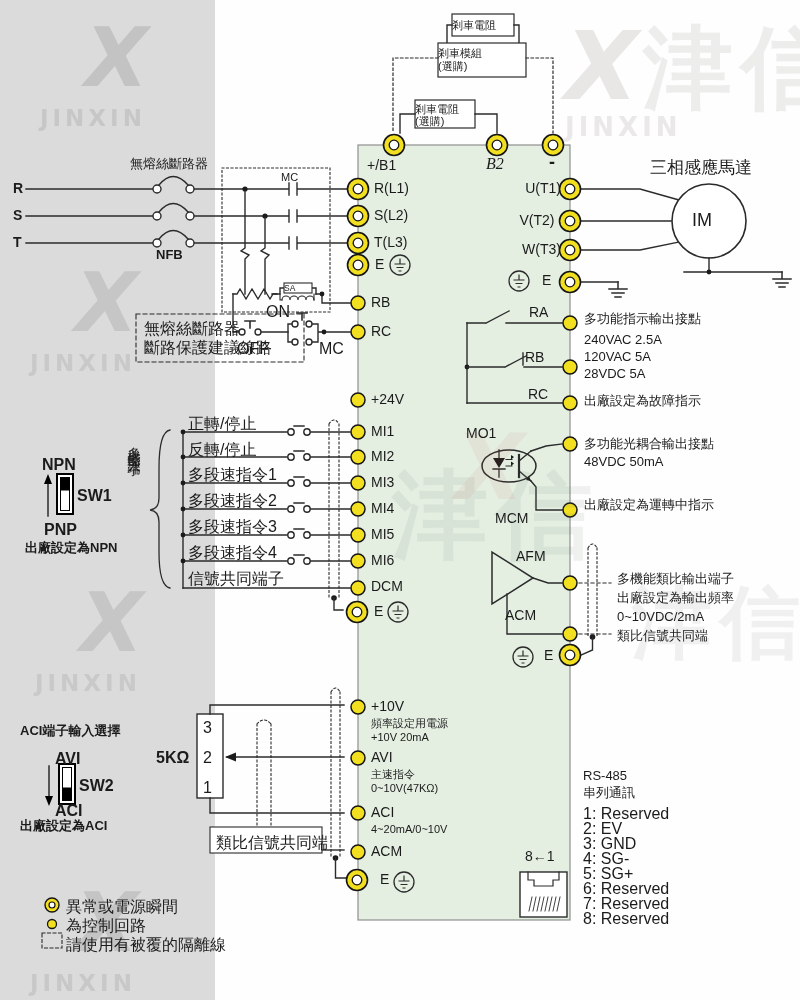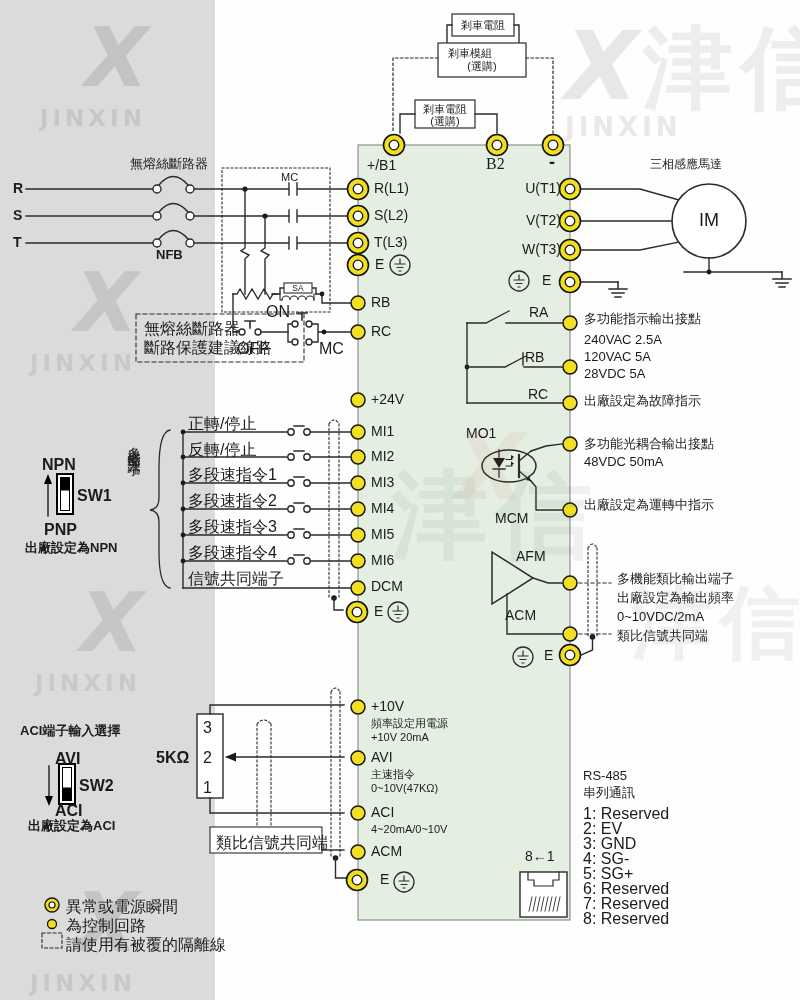--- a/index.html
+++ b/index.html
@@ -2,24 +2,24 @@
 <html><head>
 <meta charset="utf-8">
 <style>
   html,body{margin:0;padding:0;background:#fff;}
   #stage{position:relative;width:800px;height:1000px;background:#fefefe;overflow:hidden;
          font-family:"Liberation Sans",sans-serif;}
   .band{position:absolute;left:0;top:0;width:215px;height:1000px;background:#dbdbdb;}
   .lb{position:absolute;white-space:nowrap;color:#1b1b1b;line-height:1.12;
       font-family:"Liberation Sans",sans-serif;z-index:4;}
   .f8{font-size:8.5px}.f11{font-size:11px}.f12{font-size:16px}
-  .f13{font-size:13px}.f14{font-size:14px}.f15{font-size:12px}.f16{font-size:16px}.f18{font-size:18px}
+  .f13{font-size:13px}.f14{font-size:14px}.f15{font-size:17px}.f16{font-size:16px}.f18{font-size:18px}
   .b{font-weight:bold}
-  .ctr{text-align:center}
-  .ital{font-family:"Liberation Serif",serif;}
+  .ctr{}
+  .ital{font-style:italic;font-family:"Liberation Serif",serif;}
   .vert{writing-mode:vertical-rl;letter-spacing:3px;}
   svg.wires{position:absolute;left:0;top:0;z-index:2;}
   
   .wm{position:absolute;pointer-events:none;white-space:nowrap;}
   .wm-x{font-style:italic;font-weight:bold;font-family:"DejaVu Sans",sans-serif;}
   .wm-jx{font-weight:bold;letter-spacing:4px;font-family:"DejaVu Sans",sans-serif;}
   .wm-cn{font-weight:bold;letter-spacing:8px;font-family:"DejaVu Sans",sans-serif;}
   .z0{z-index:0}.z3{z-index:3}
 </style>
 </head>
@@ -325,21 +325,21 @@
   <div class="lb f14" style="left:367px;top:158px">+/B1</div>
   <div class="lb f16 ital" style="left:486px;top:155px">B2</div>
   <div class="lb f18 b" style="left:549px;top:152px">-</div>
 
   <div class="lb f14" style="left:374px;top:181px">R(L1)</div>
   <div class="lb f14" style="left:374px;top:208px">S(L2)</div>
   <div class="lb f14" style="left:374px;top:235px">T(L3)</div>
   <div class="lb f14" style="left:375px;top:257px">E</div>
 
   <div class="lb f14" style="left:513px;top:181px;width:48px;text-align:right">U(T1)</div>
-  <div class="lb f14" style="left:513px;top:213px;width:48px;text-align:right">V(T2)</div>
+  <div class="lb f14" style="left:513px;top:213px;width:48px;text-align:center">V(T2)</div>
   <div class="lb f14" style="left:509px;top:242px;width:52px;text-align:right">W(T3)</div>
   <div class="lb f14" style="left:542px;top:273px">E</div>
   <div class="lb f15" style="left:650px;top:158px">三相感應馬達</div>
   <div class="lb f18 ctr" style="left:692px;top:210px;width:34px">IM</div>
 
   <div class="lb f14" style="left:371px;top:295px">RB</div>
   <div class="lb f14" style="left:371px;top:324px">RC</div>
   <div class="lb f14" style="left:371px;top:392px">+24V</div>
   <div class="lb f14" style="left:371px;top:424px">MI1</div>
   <div class="lb f14" style="left:371px;top:449px">MI2</div>
@@ -361,21 +361,21 @@
 
   <div class="lb f12 b" style="left:42px;top:456px">NPN</div>
   <div class="lb f12 b" style="left:77px;top:487px">SW1</div>
   <div class="lb f12 b" style="left:44px;top:521px">PNP</div>
   <div class="lb f13 b" style="left:25px;top:541px">出廠設定為NPN</div>
 
   <div class="lb f13 b" style="left:20px;top:724px">ACI端子輸入選擇</div>
   <div class="lb f12 b" style="left:55px;top:750px">AVI</div>
   <div class="lb f12 b" style="left:79px;top:777px">SW2</div>
   <div class="lb f12 b" style="left:55px;top:802px">ACI</div>
-  <div class="lb f13 b" style="left:28px;top:819px">出廠設定為ACI</div>
+  <div class="lb f13 b" style="left:20px;top:819px">出廠設定為ACI</div>
 
   <div class="lb f12 b" style="left:156px;top:749px">5KΩ</div>
   <div class="lb f12" style="left:203px;top:719px">3</div>
   <div class="lb f12" style="left:203px;top:749px">2</div>
   <div class="lb f12" style="left:203px;top:779px">1</div>
   <div class="lb f12" style="left:216px;top:834px">類比信號共同端</div>
 
   <div class="lb f14" style="left:371px;top:699px">+10V</div>
   <div class="lb f11" style="left:371px;top:717px">頻率設定用電源</div>
   <div class="lb f11" style="left:371px;top:731px">+10V 20mA</div>

